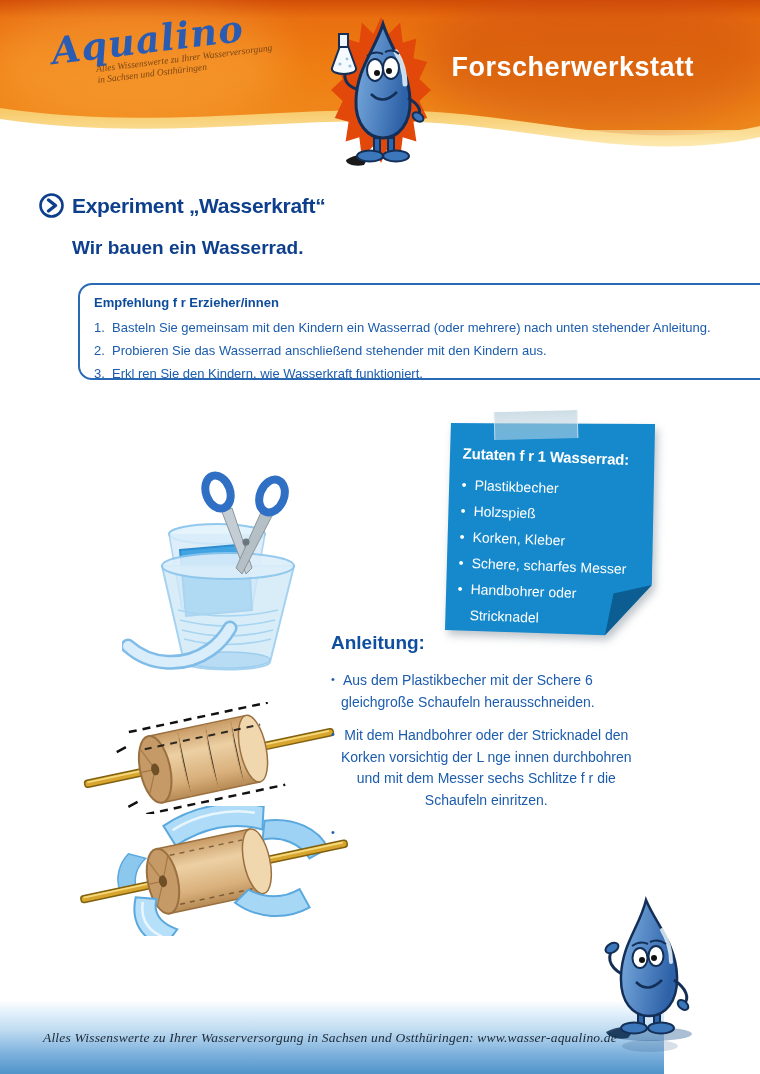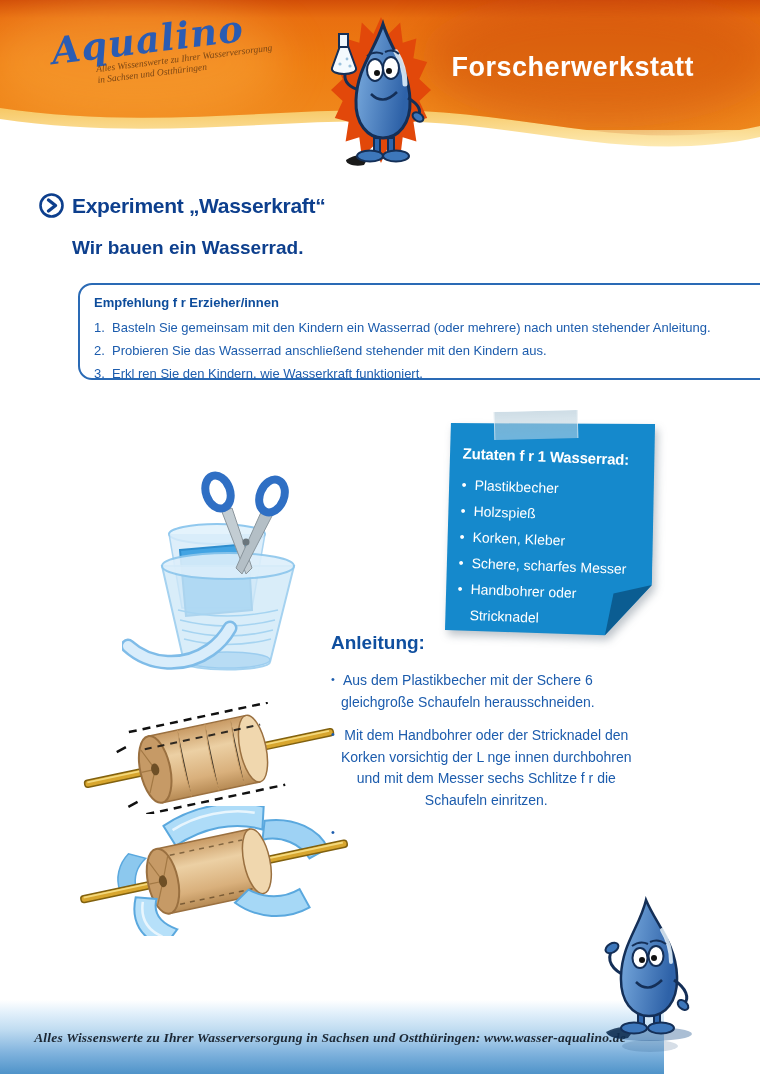--- a/index.html
+++ b/index.html
@@ -52,21 +52,21 @@
   .anleitung { position:absolute; left:324px; top:632px; width:330px;margin-left:7px; }
   .anleitung-heading { font-size:19px; font-weight:bold; color:#0f4f9f; margin-bottom:16px; }
   .an-bullet { display:flex; margin-bottom:12px; }
   .an-dot { width:10px; flex:0 0 10px; color:#1c5cad; font-size:11px; padding-top:3px; }
   .an-text { font-size:14px; color:#1c5cad; line-height:21.5px;text-align:center; }
   .an-text .ml { white-space:pre-line; }
   .fertig { display:block; font-weight:bold; }
 
   
   .footer { position:absolute; left:0; top:1000px; width:664px; height:74px;
-            background:linear-gradient(180deg, rgba(255,255,255,0) 0%, #e4f1fb 16%, #c0dcf1 40%, #7fb2dd 72%, #4f93c9 100%);font-weight:bold; }
+            background:linear-gradient(180deg, rgba(255,255,255,0) 0%, #e4f1fb 16%, #c0dcf1 40%, #7fb2dd 72%, #4f93c9 100%); }
   .footer-text { position:absolute; left:0; top:30px; width:660px; text-align:center;
                  font-family:"Liberation Serif", serif; font-style:italic; font-size:13.5px; color:#1c2733; letter-spacing:0.2px; }
   .footer-mascot { position:absolute; left:598px; top:896px; width:115px; height:160px; z-index:3; }
 </style>
 </head>
 <body>
 
 <div class="page">
 
   <svg class="header-wave" viewBox="0 0 760 172">

